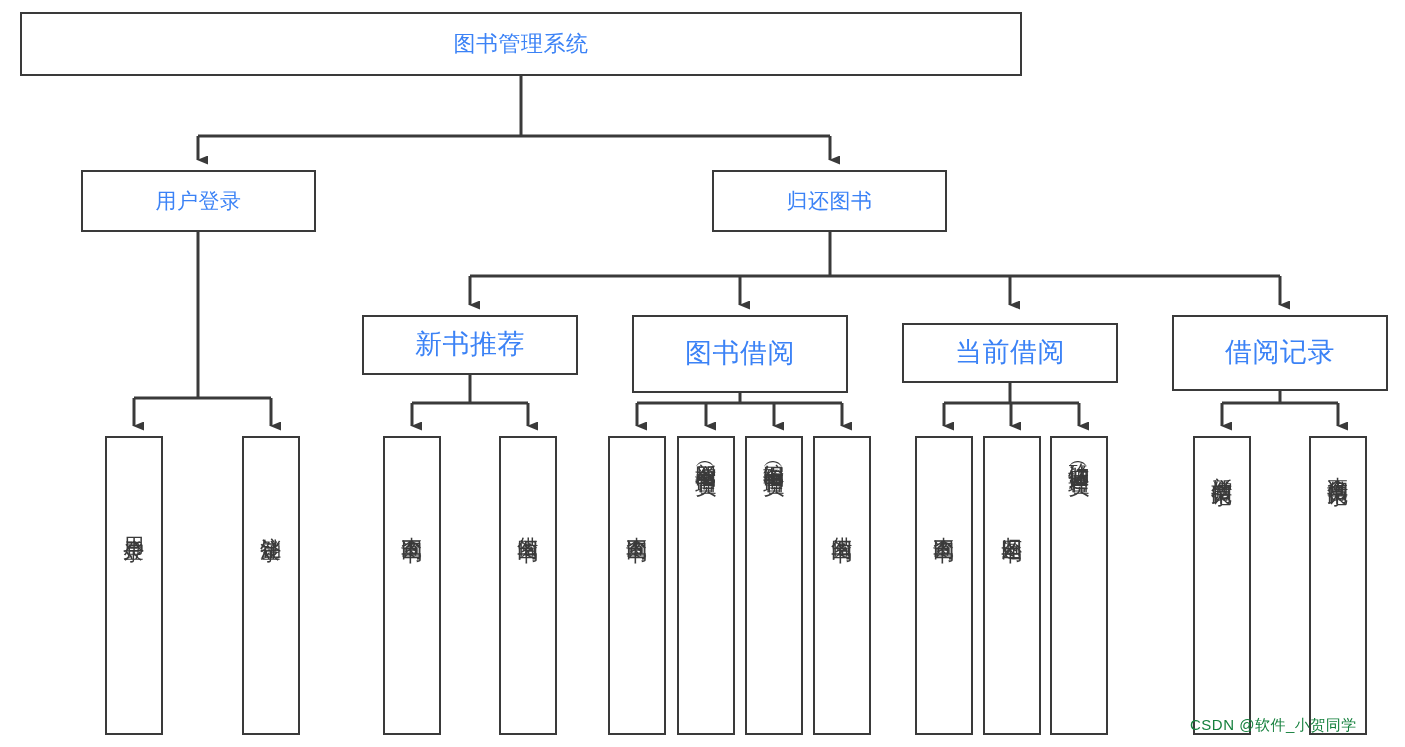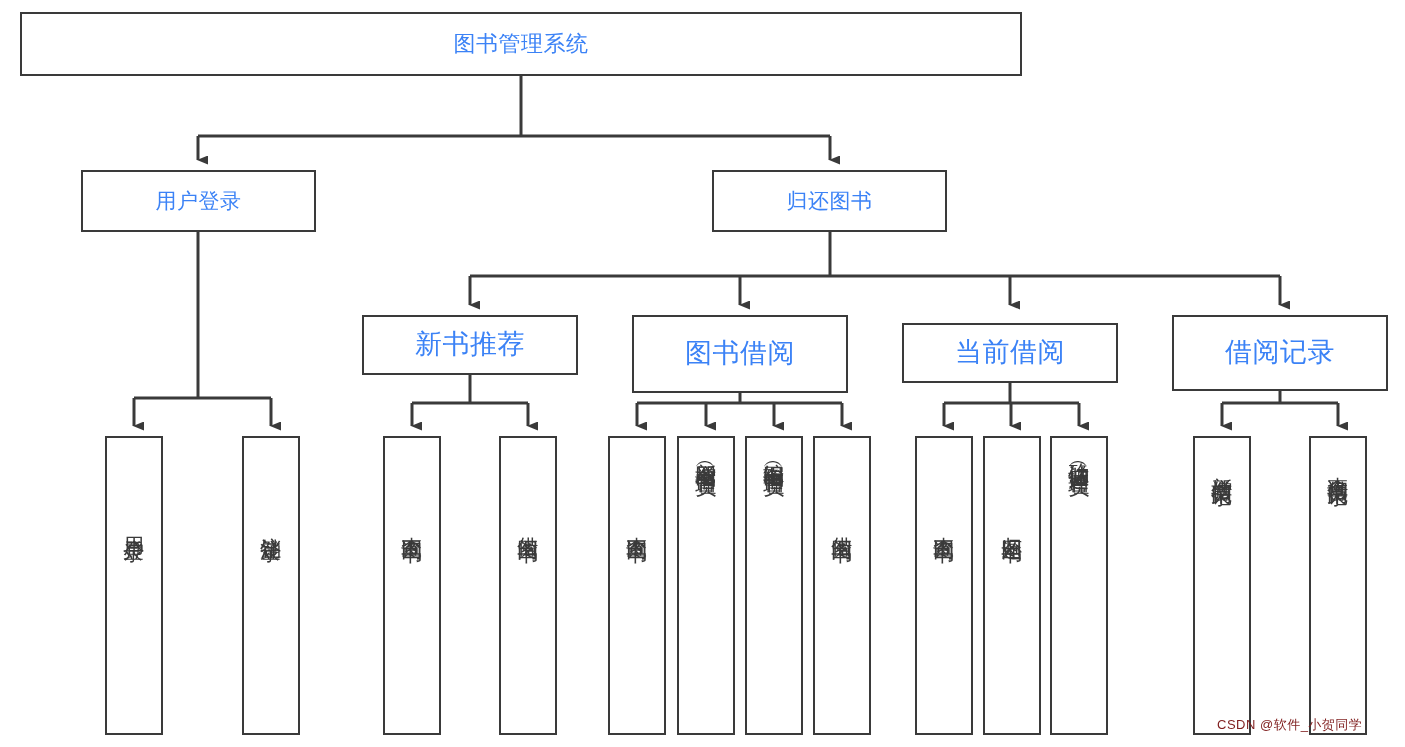--- a/index.html
+++ b/index.html
@@ -79,25 +79,24 @@
     margin-top: 78px;
   }
   .node.leaf.leaf-high .node-label {
     margin-top: 18px;
   }
   .node.leaf.leaf-tall .node-label {
     margin-top: 4px;
   }
   .watermark {
     position: absolute;
-    color: #7f1d1d;
-    font-size: 13px;
+    color: #15803d;
+    font-size: 15px;
     white-space: nowrap;
     letter-spacing: 0.5px;
-    margin-left: 27px;
   }
 </style>
 </head>
 <body>
 
 <div id="diagram-canvas">
 
   <svg id="edge-layer" viewBox="0 0 1405 747" width="1405" height="747">
     <defs>
       <marker id="arrowhead" markerWidth="9" markerHeight="11" refX="4.5" refY="10" orient="auto" markerUnits="userSpaceOnUse">

